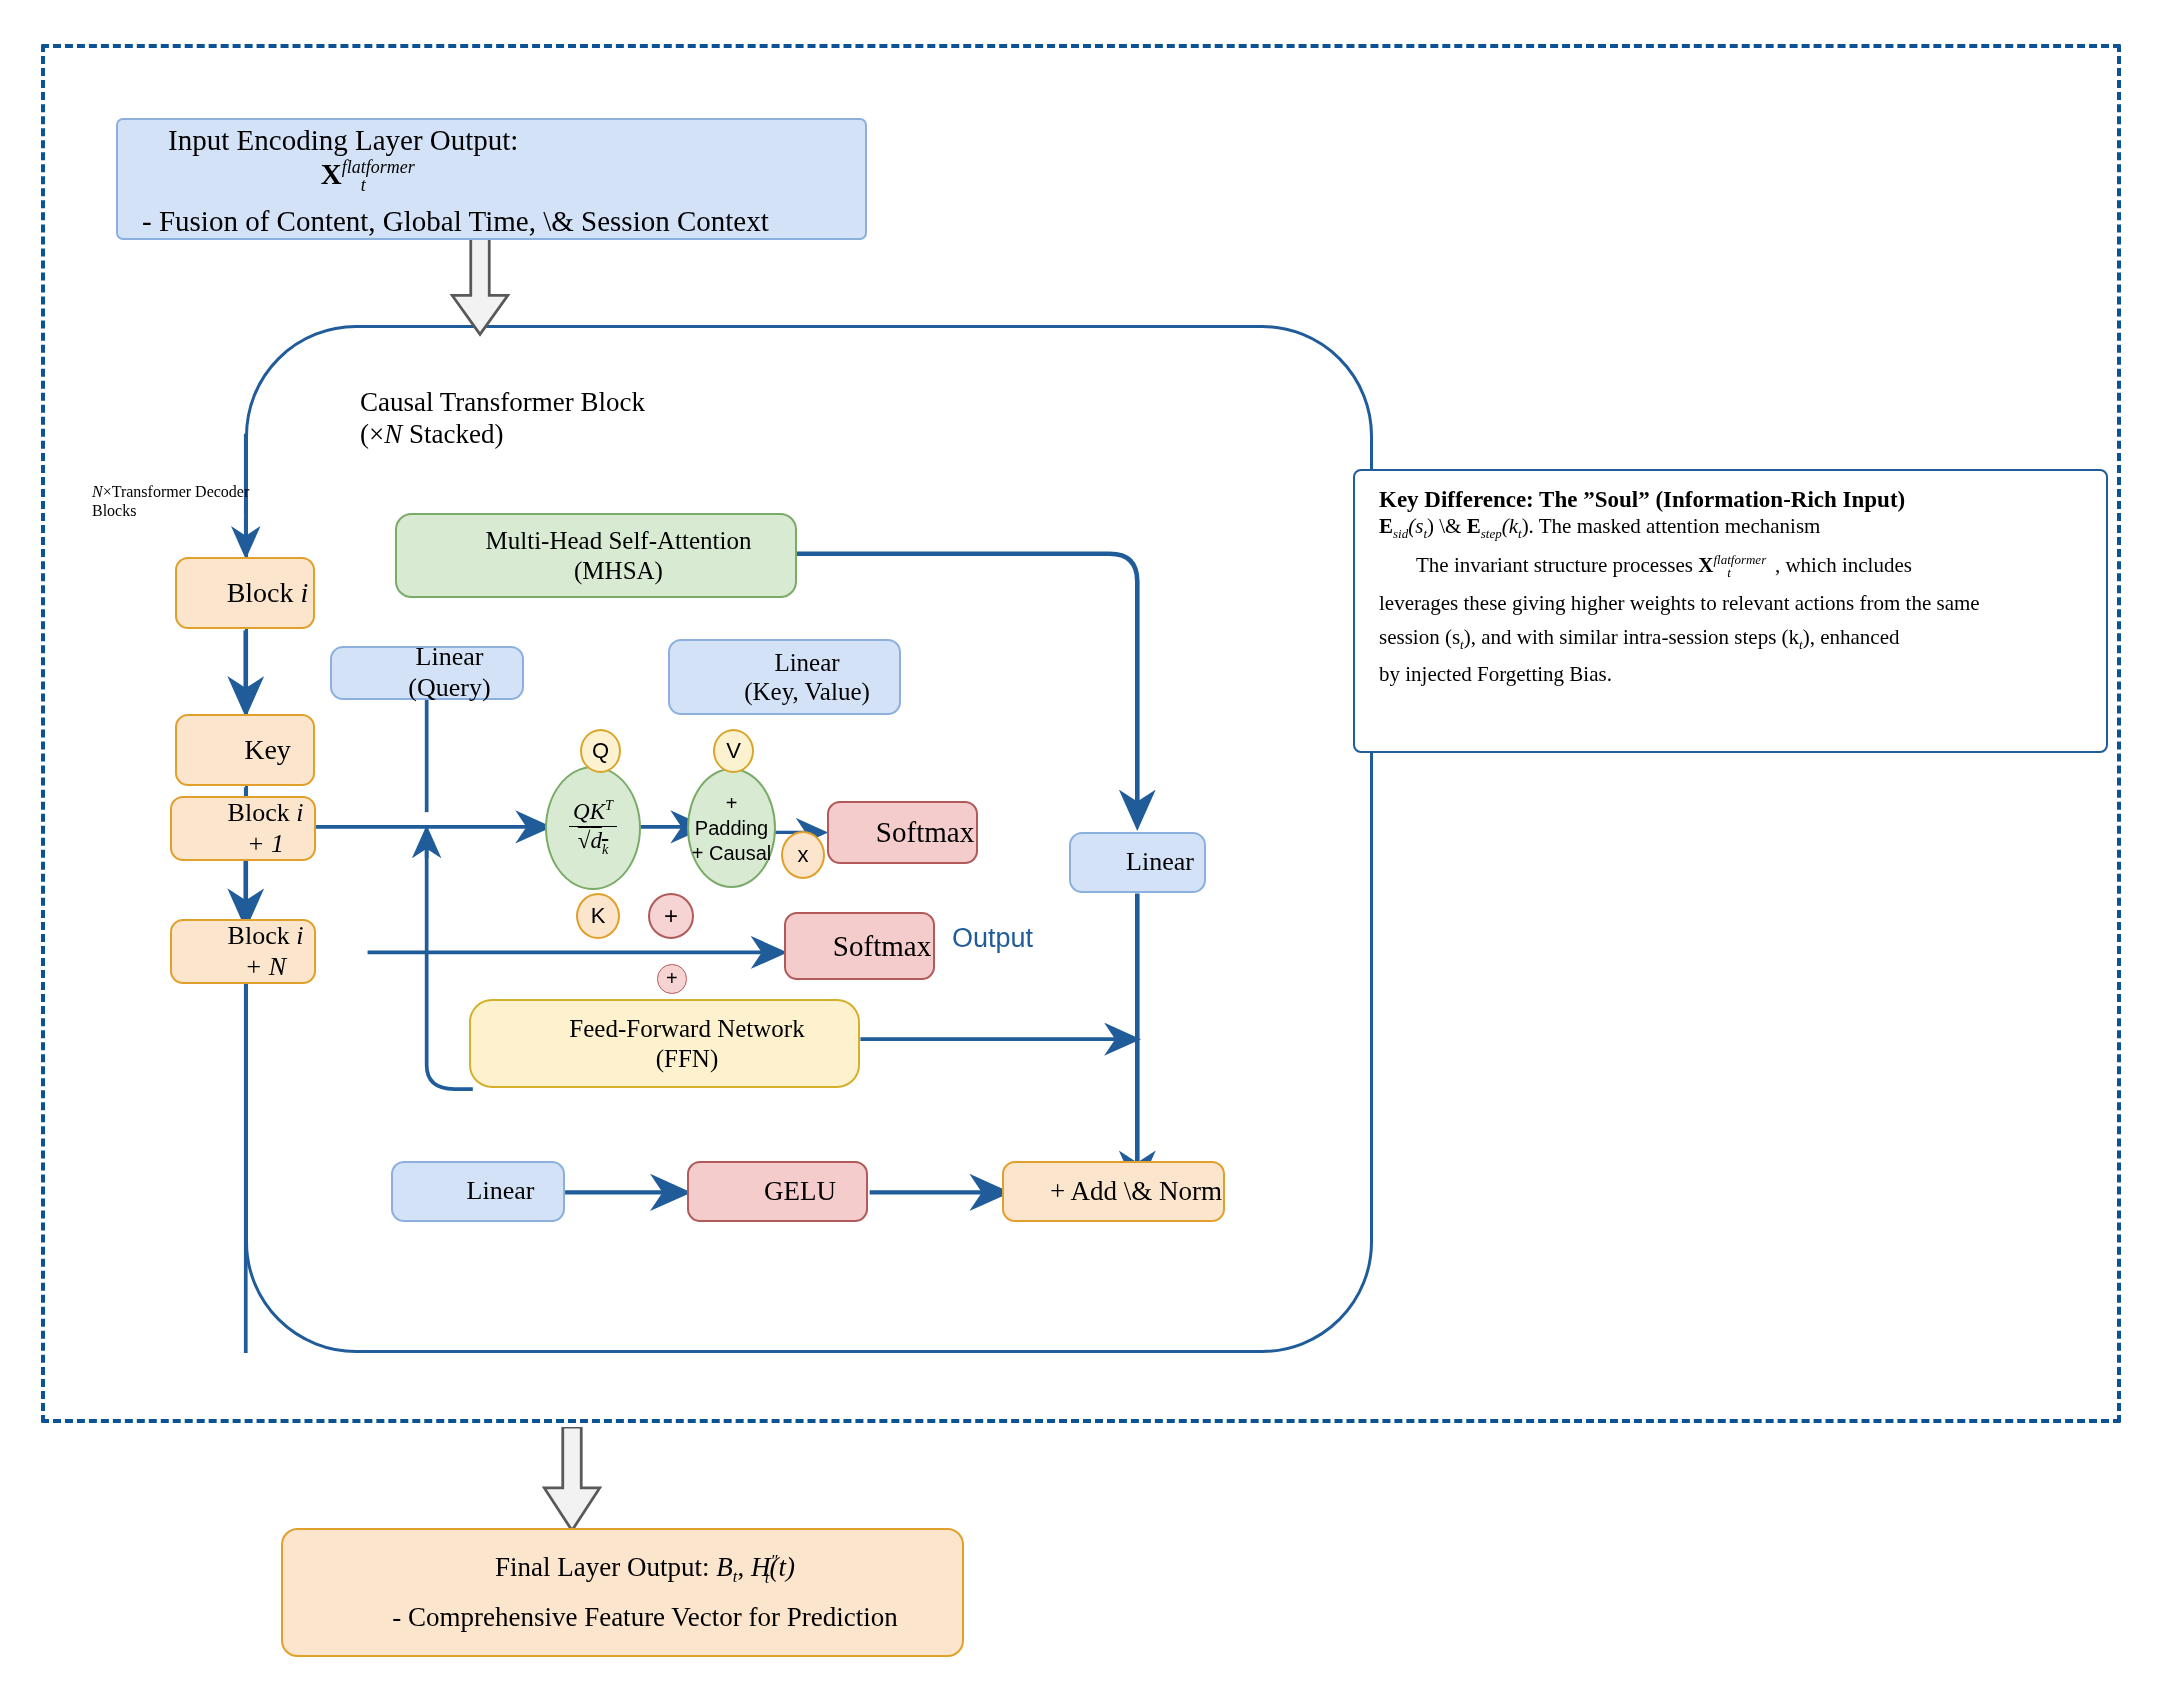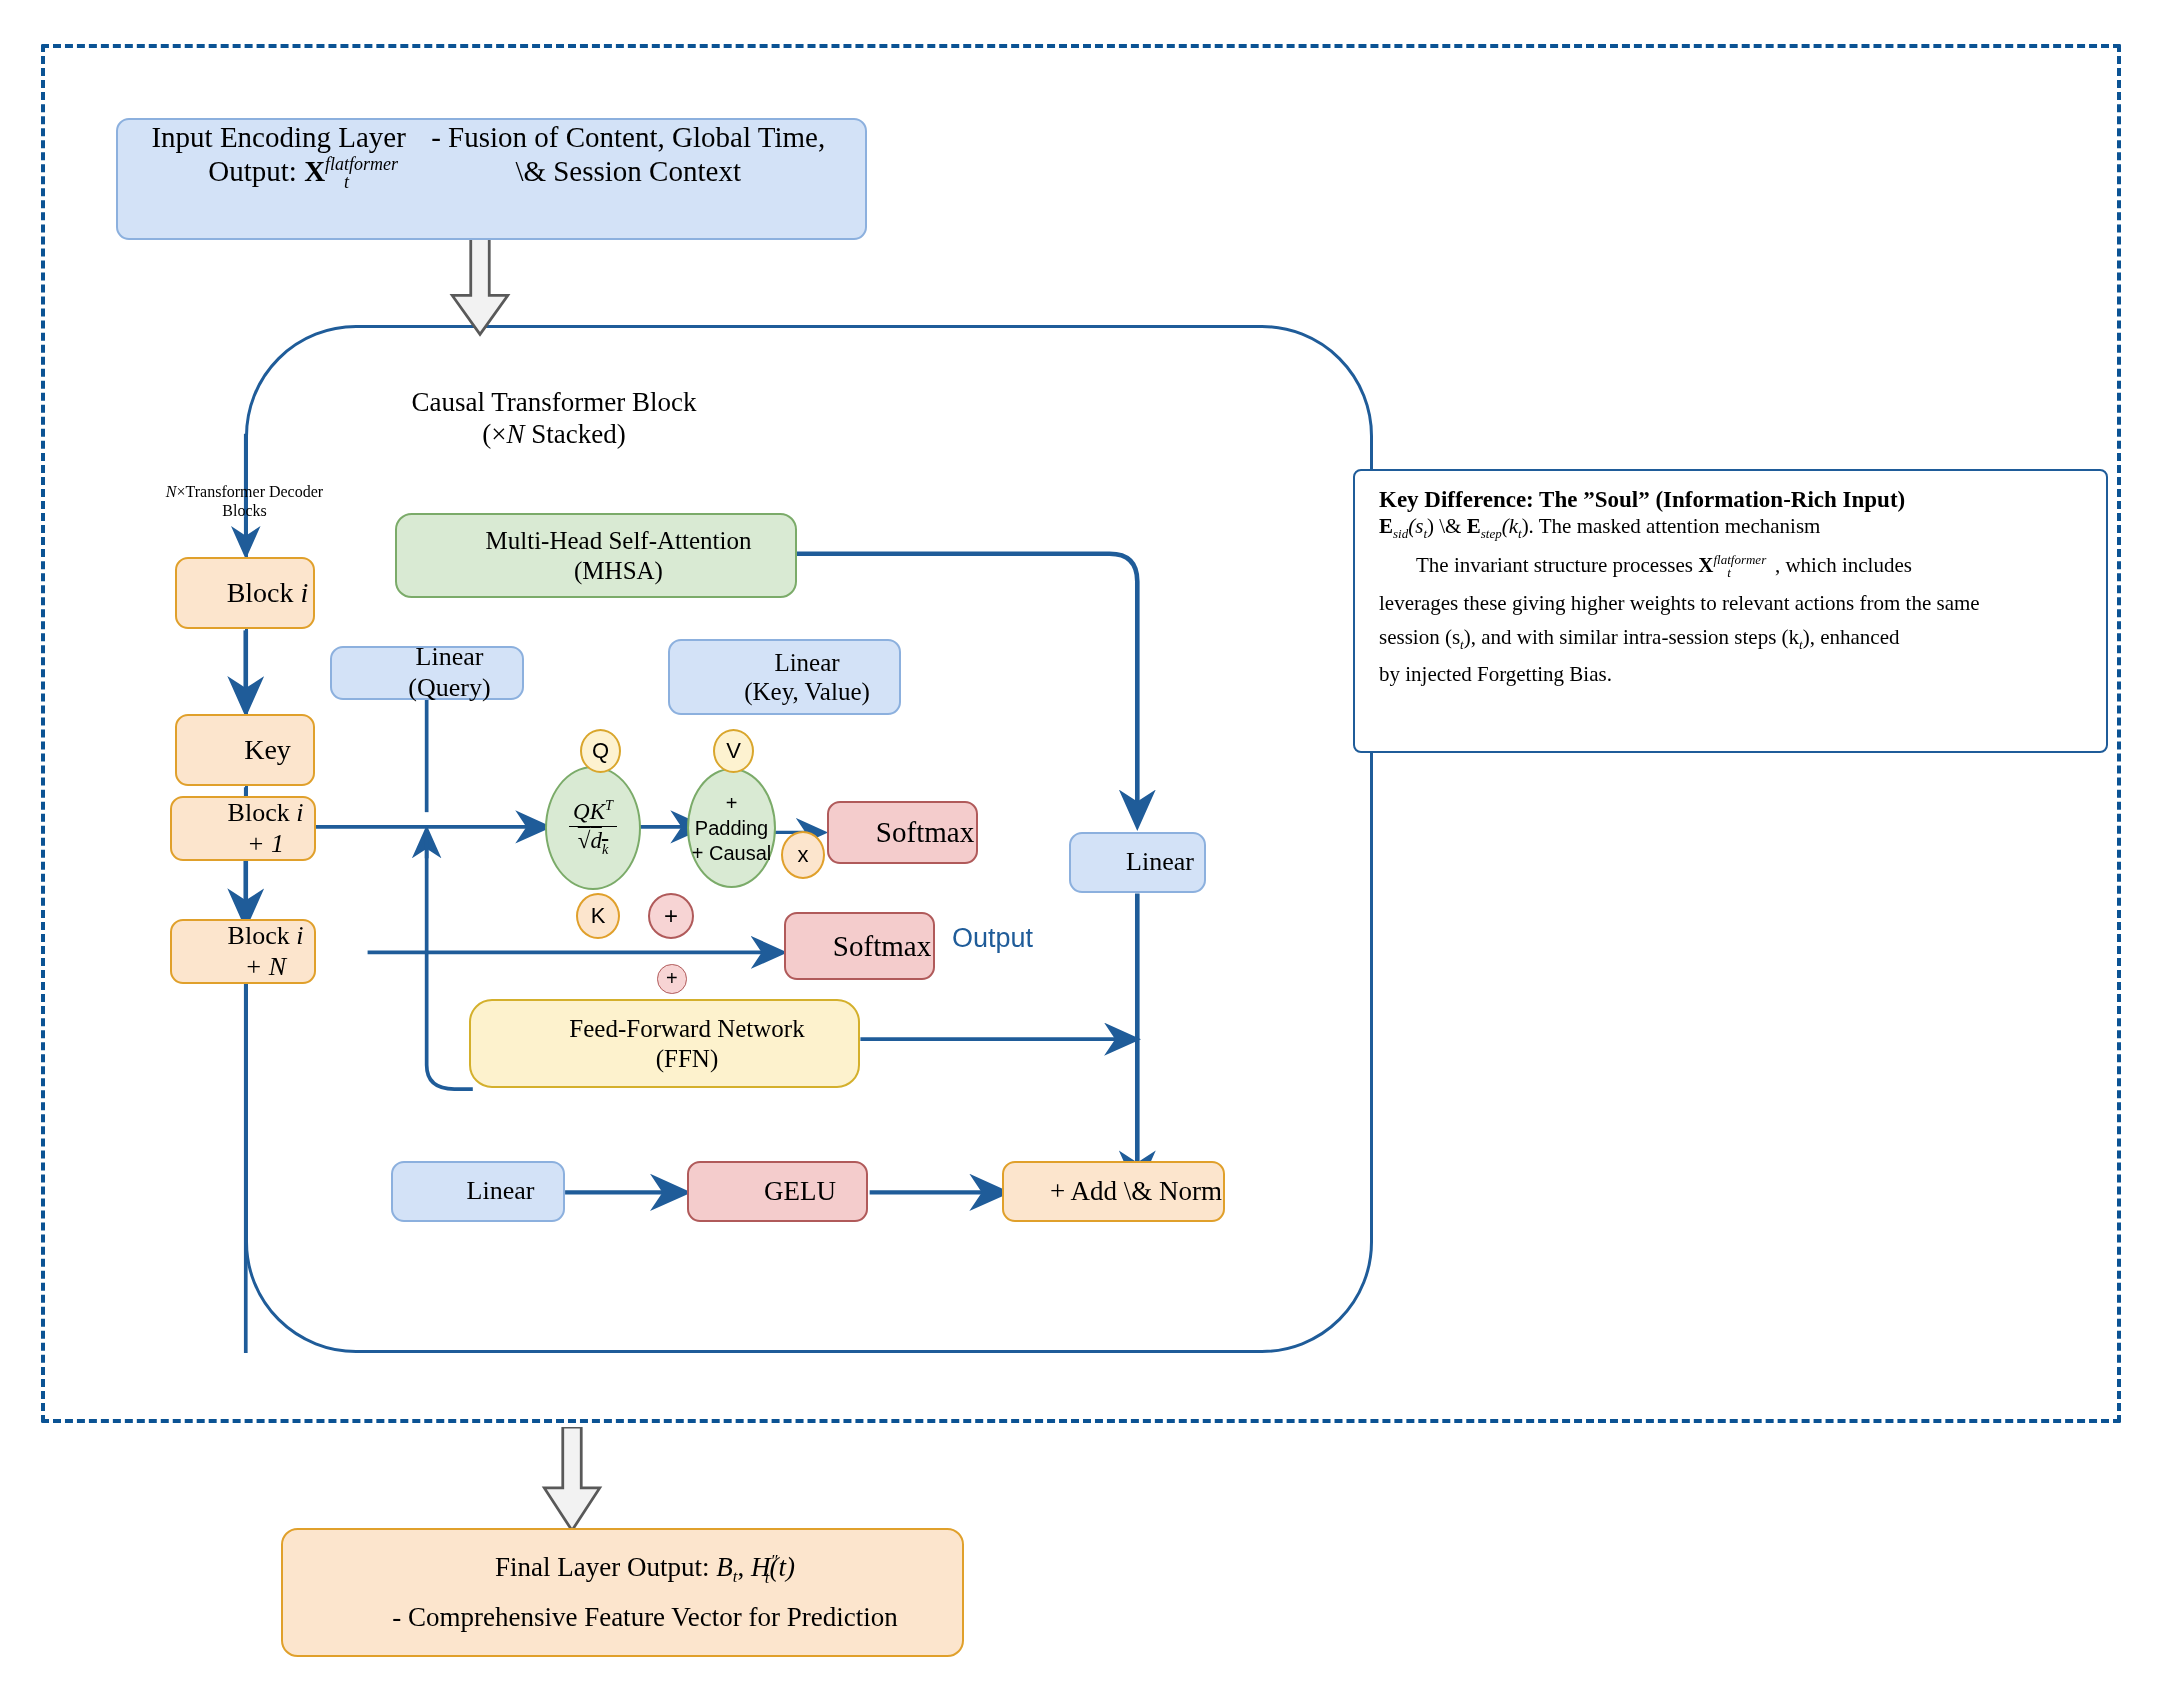--- a/index.html
+++ b/index.html
@@ -36,21 +36,21 @@
   .ellipse{
     display:flex;align-items:center;justify-content:center;text-align:center;
     border-radius:50%;line-height:1.25;
   }
   .green-ell {background:#d9ead3;border:2.3px solid #7bab69;}
   .yellow-circ{background:#fdf2d0;border:2.8px solid #d9a62c;}
   .orange-circ{background:#fce5cd;border:2.8px solid #e0a02b;}
   .pink-circ {background:#f7d4d4;border:2.8px solid #b05a5a;}
 
   
-  .plain-text{text-align:center;line-height:1.2;}
+  .plain-text{text-align:left;line-height:1.2;}
   .sans{font-family:"Liberation Sans",sans-serif;}
 
   
   #wires{position:absolute;left:0;top:0;width:2162px;height:1700px;
          pointer-events:none;}
 
   
   .mi{font-style:italic;}
   .sup{font-size:0.62em;vertical-align:super;font-style:italic;}
   .sub{font-size:0.62em;vertical-align:sub;font-style:italic;}
@@ -120,22 +120,22 @@
 
 <svg class="abs" style="left:443px;top:238px;width:74px;height:102px;" viewBox="0 0 80 110">
   <path d="M30,0 L50,0 L50,62 L70,62 L40,104 L10,62 L30,62 Z" fill="#f2f2f2" stroke="#595959" stroke-width="3"></path>
 </svg>
 
 <svg class="abs" style="left:535px;top:1427px;width:74px;height:109px;" viewBox="0 0 80 118">
   <path d="M30,0 L50,0 L50,66 L70,66 L40,112 L10,66 L30,66 Z" fill="#f2f2f2" stroke="#595959" stroke-width="3"></path>
 </svg>
 
 <div class="abs node blue-box" style="left:116px;top:118px;width:751px;height:122px;
-            flex-direction:row;align-items:flex-start;justify-content:space-between;
-            padding:0 24px;font-size:29px;border-radius:13px;">
+            flex-direction:column;align-items:flex-start;justify-content:flex-end;
+            padding:0 24px;font-size:29px;border-radius:7px;">
   <div style="margin-bottom:7.4px;">
     <span>Input Encoding Layer Output: </span><span class="bf">X</span><span class="sup">flatformer</span><span class="sub" style="margin-left:-3.0em;">t</span>
   </div>
   <div>- Fusion of Content, Global Time, \&amp; Session Context</div>
 </div>
 
 <div class="abs plain-text" style="left:360px;top:386px;width:388px;font-size:27px;">
   <div>Causal Transformer Block</div>
   <div>
     <span>(×</span><span class="mi">N</span><span> Stacked)</span>

